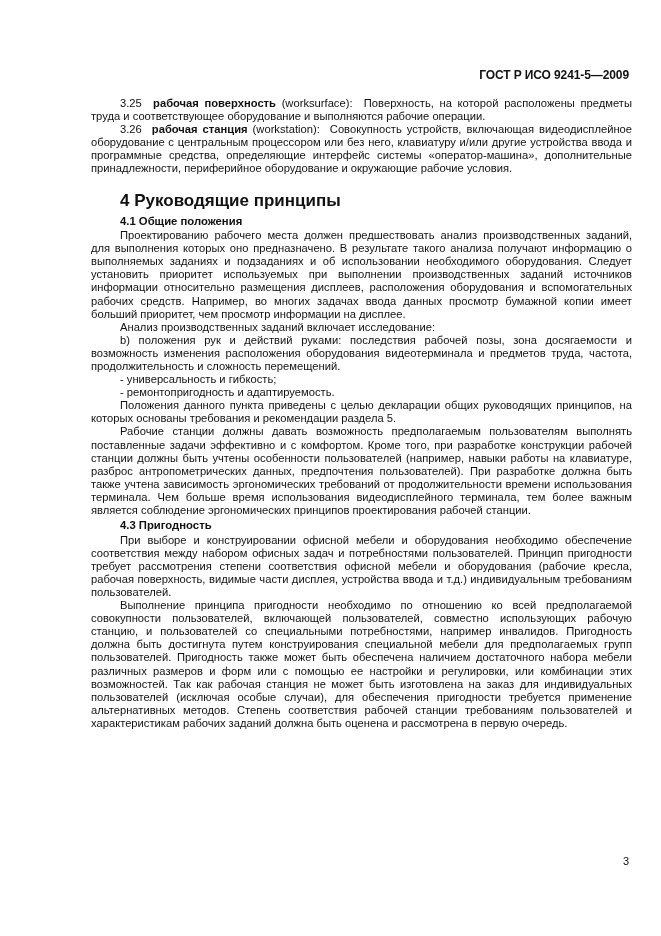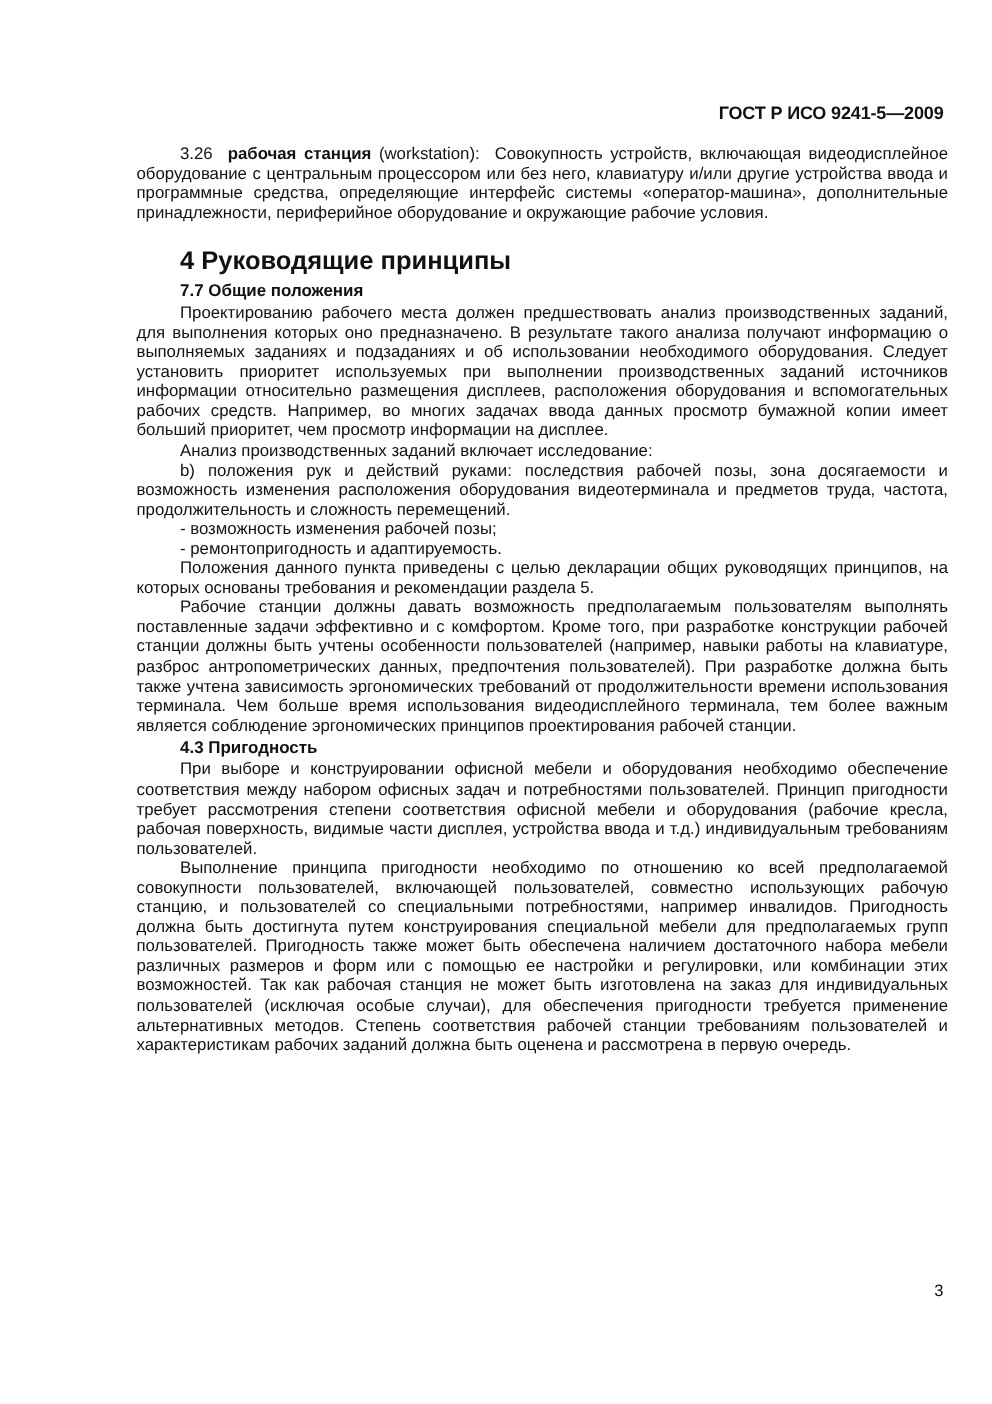--- a/index.html
+++ b/index.html
@@ -16,29 +16,30 @@
   b { font-weight:bold; }
   .pnum { position:absolute; right:76px; top:855px; font-size:11px; }
 </style>
 </head>
 <body>
 
 <div class="page">
   <div class="hdr">ГОСТ Р ИСО 9241-5—2009</div>
 
   <div class="body">
+    <p class="p"><span>3.25</span>&nbsp; <b>рабочая поверхность</b> <span>(worksurface):</span>&nbsp; <span>Поверхность, на которой расположены предметы труда и соответствующее оборудование и выполняются рабочие операции.</span></p>
     <p class="p"><span>3.26</span>&nbsp; <b>рабочая станция</b> <span>(workstation):</span>&nbsp; <span>Совокупность устройств, включающая видеодисплейное оборудование с центральным процессором или без него, клавиатуру и/или другие устройства ввода и программные средства, определяющие интерфейс системы «оператор-машина», дополнительные принадлежности, периферийное оборудование и окружающие рабочие условия.</span></p>
 
     <div class="h1">4  Руководящие принципы</div>
 
-    <div class="h2">7.7  Общие положения</div>
+    <div class="h2">4.1  Общие положения</div>
     <p class="p">Проектированию рабочего места должен предшествовать анализ производственных заданий, для выполнения которых оно предназначено. В результате такого анализа получают информацию о выполняемых заданиях и подзаданиях и об использовании необходимого оборудования. Следует установить приоритет используемых при выполнении производственных заданий источников информации относительно размещения дисплеев, расположения оборудования и вспомогательных рабочих средств. Например, во многих задачах ввода данных просмотр бумажной копии имеет больший приоритет, чем просмотр информации на дисплее.</p>
     <p class="p">Анализ производственных заданий включает исследование:</p>
     <p class="p">b)  положения рук и действий руками: последствия рабочей позы, зона досягаемости и возможность изменения расположения оборудования видеотерминала и предметов труда, частота, продолжительность и сложность перемещений.</p>
-    <p class="ni">- возможность изменения рабочей позы;</p>
+    <p class="ni">- универсальность и гибкость;</p>
     <p class="ni">- ремонтопригодность и адаптируемость.</p>
     <p class="p">Положения данного пункта приведены с целью декларации общих руководящих принципов, на которых основаны требования и рекомендации раздела 5.</p>
 
     <p class="p">Рабочие станции должны давать возможность предполагаемым пользователям выполнять поставленные задачи эффективно и с комфортом. Кроме того, при разработке конструкции рабочей станции должны быть учтены особенности пользователей (например, навыки работы на клавиатуре, разброс антропометрических данных, предпочтения пользователей). При разработке должна быть также учтена зависимость эргономических требований от продолжительности времени использования терминала. Чем больше время использования видеодисплейного терминала, тем более важным является соблюдение эргономических принципов проектирования рабочей станции.</p>
 
     <div class="h2">4.3  Пригодность</div>
     <p class="p">При выборе и конструировании офисной мебели и оборудования необходимо обеспечение соответствия между набором офисных задач и потребностями пользователей. Принцип пригодности требует рассмотрения степени соответствия офисной мебели и оборудования (рабочие кресла, рабочая поверхность, видимые части дисплея, устройства ввода и т.д.) индивидуальным требованиям пользователей.</p>
     <p class="p">Выполнение принципа пригодности необходимо по отношению ко всей предполагаемой совокупности пользователей, включающей пользователей, совместно использующих рабочую станцию, и пользователей со специальными потребностями, например инвалидов. Пригодность должна быть достигнута путем конструирования специальной мебели для предполагаемых групп пользователей. Пригодность также может быть обеспечена наличием достаточного набора мебели различных размеров и форм или с помощью ее настройки и регулировки, или комбинации этих возможностей. Так как рабочая станция не может быть изготовлена на заказ для индивидуальных пользователей (исключая особые случаи), для обеспечения пригодности требуется применение альтернативных методов. Степень соответствия рабочей станции требованиям пользователей и характеристикам рабочих заданий должна быть оценена и рассмотрена в первую очередь.</p>
   </div>
 

